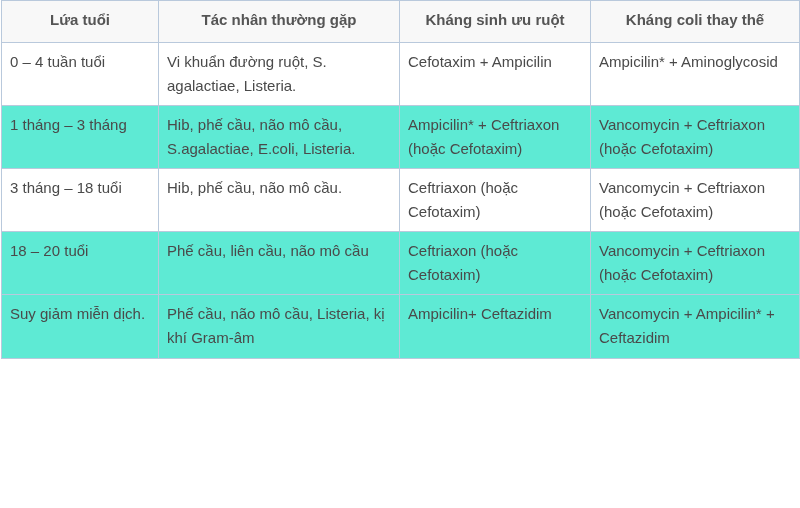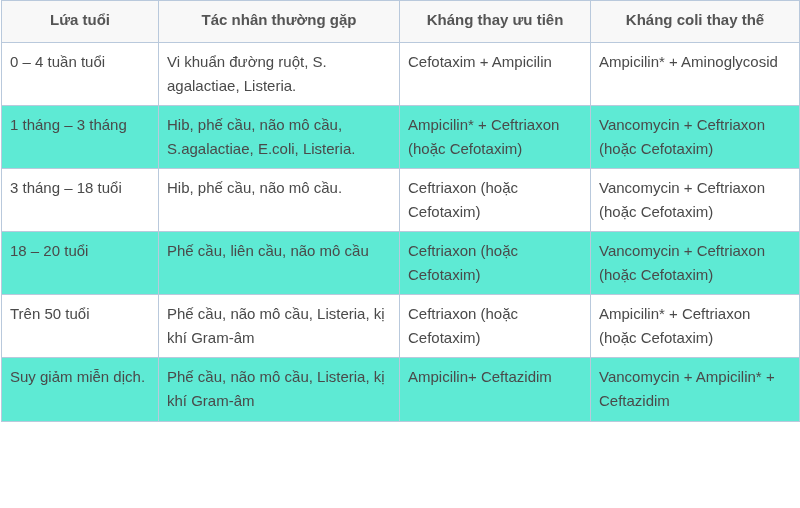--- a/index.html
+++ b/index.html
@@ -46,21 +46,21 @@
   <colgroup>
       <col class="c1">
       <col class="c2">
       <col class="c3">
       <col class="c4">
     </colgroup>
   <thead>
     <tr>
       <th>Lứa tuổi</th>
       <th>Tác nhân thường gặp</th>
-      <th>Kháng thay ưu tiên</th>
+      <th>Kháng sinh ưu ruột</th>
       <th>Kháng coli thay thế</th>
     </tr>
   </thead>
   <tbody>
     <tr class="r-0">
       <td>0 – 4 tuần tuổi</td>
       <td>Vi khuẩn đường ruột, S. agalactiae, Listeria.</td>
       <td>Cefotaxim + Ampicilin</td>
       <td>Ampicilin* + Aminoglycosid</td>
     </tr>
@@ -75,26 +75,20 @@
       <td>Hib, phế cầu, não mô cầu.</td>
       <td>Ceftriaxon (hoặc Cefotaxim)</td>
       <td>Vancomycin + Ceftriaxon (hoặc Cefotaxim)</td>
     </tr>
     <tr class="r-3 alt">
       <td>18 – 20 tuổi</td>
       <td>Phế cầu, liên cầu, não mô cầu</td>
       <td>Ceftriaxon (hoặc Cefotaxim)</td>
       <td>Vancomycin + Ceftriaxon (hoặc Cefotaxim)</td>
     </tr>
-    <tr class="r-4">
-      <td>Trên 50 tuổi</td>
-      <td>Phế cầu, não mô cầu, Listeria, kị khí Gram-âm</td>
-      <td>Ceftriaxon (hoặc Cefotaxim)</td>
-      <td>Ampicilin* + Ceftriaxon (hoặc Cefotaxim)</td>
-    </tr>
     <tr class="r-5 alt">
       <td>Suy giảm miễn dịch.</td>
       <td>Phế cầu, não mô cầu, Listeria, kị khí Gram-âm</td>
       <td>Ampicilin+ Ceftazidim</td>
       <td>Vancomycin + Ampicilin* + Ceftazidim</td>
     </tr>
   </tbody>
 </table>
 
 </body></html>

